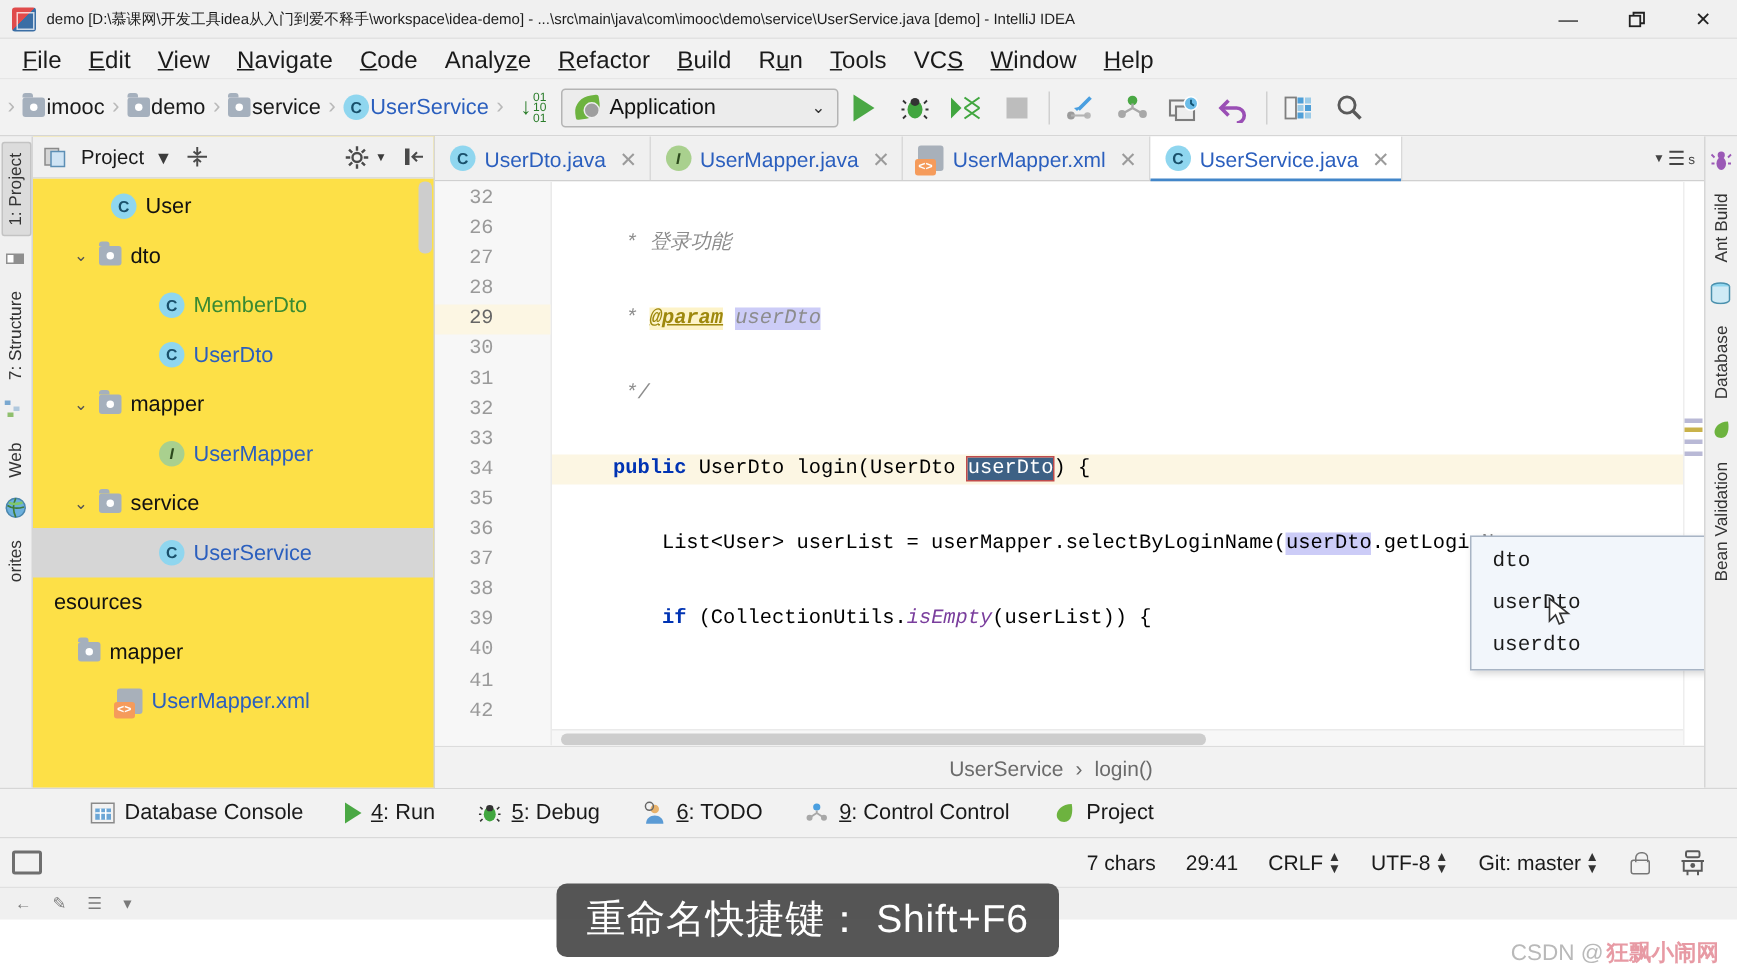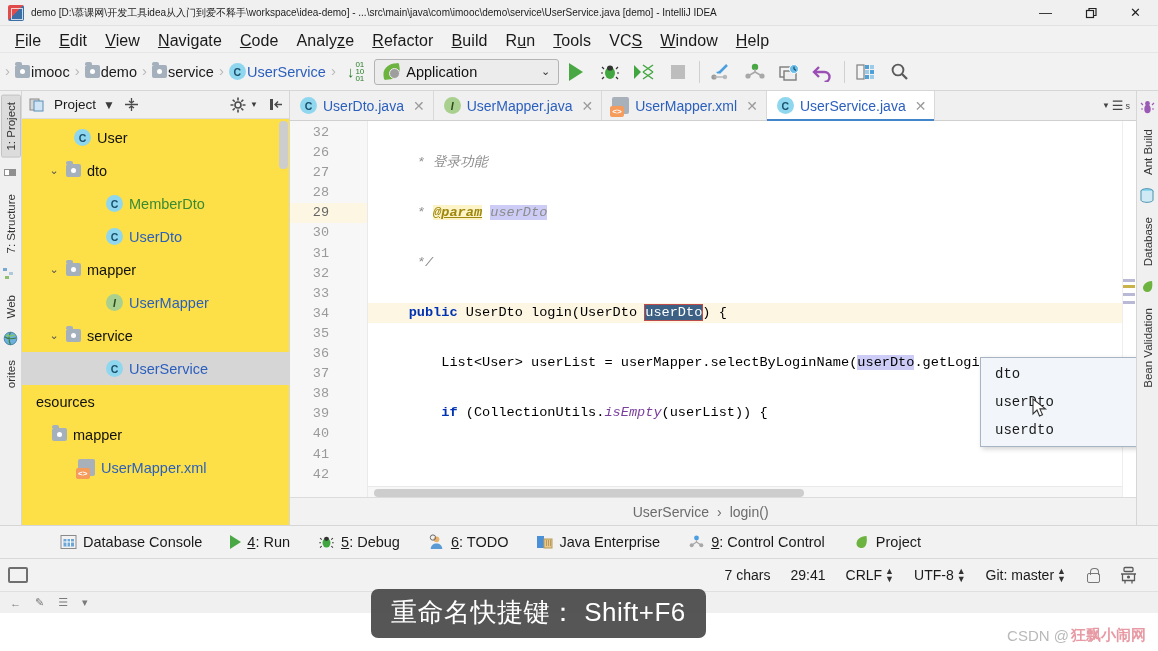--- a/index.html
+++ b/index.html
@@ -696,28 +696,20 @@
     </div>
     <div class="tw-btn">
       <svg width="17" height="16" viewBox="0 0 18 18">
           <circle cx="9" cy="6" r="3.2" fill="#e8b26b"></circle>
           <path d="M2.5 17c0-4 3-6.2 6.5-6.2s6.5 2.2 6.5 6.2z" fill="#5b9bd5"></path>
           <circle cx="5" cy="4" r="3" fill="none" stroke="#666" stroke-width="1.1"></circle>
         </svg>
       <span><u>6</u><span>: TODO</span></span>
     </div>
     <div class="tw-btn">
-      <svg width="17" height="16" viewBox="0 0 17 16">
-          <rect x="1" y="2" width="7" height="12" fill="#4a90d9"></rect>
-          <rect x="8" y="5" width="8" height="9" fill="#e8c98a" stroke="#b99a57"></rect>
-          <path d="M10 7h1M12 7h1M14 7h1M10 9h1M12 9h1M14 9h1M10 11h1M12 11h1M14 11h1" stroke="#8a6d3b" stroke-width="1.2"></path>
-        </svg>
-      <span>Java Enterprise</span>
-    </div>
-    <div class="tw-btn">
       <svg width="17" height="16" viewBox="0 0 20 20">
           <circle cx="10" cy="5" r="3" fill="#4a9fe0"></circle>
           <circle cx="4" cy="14" r="2.5" fill="#a8a8a8"></circle>
           <circle cx="16" cy="14" r="2.5" fill="#a8a8a8"></circle>
           <path d="M10 8v2M10 10L4 14M10 10l6 4" stroke="#a8a8a8" stroke-width="1.6" fill="none"></path>
         </svg>
       <span><u>9</u><span>: Control Control</span></span>
     </div>
     <div class="tw-btn">
       <svg width="17" height="16" viewBox="0 0 16 16">

